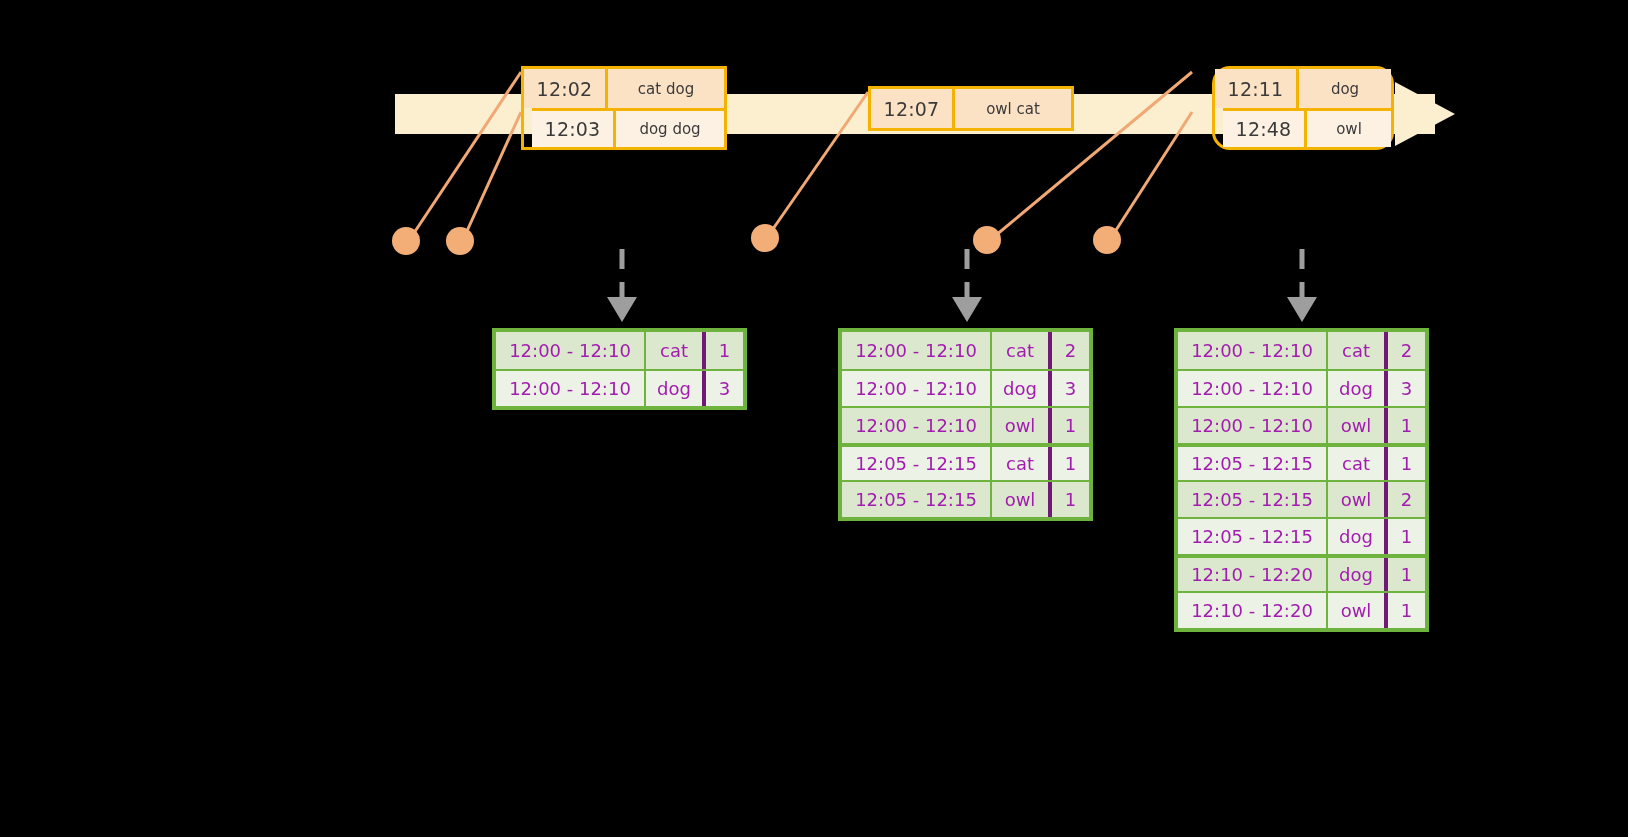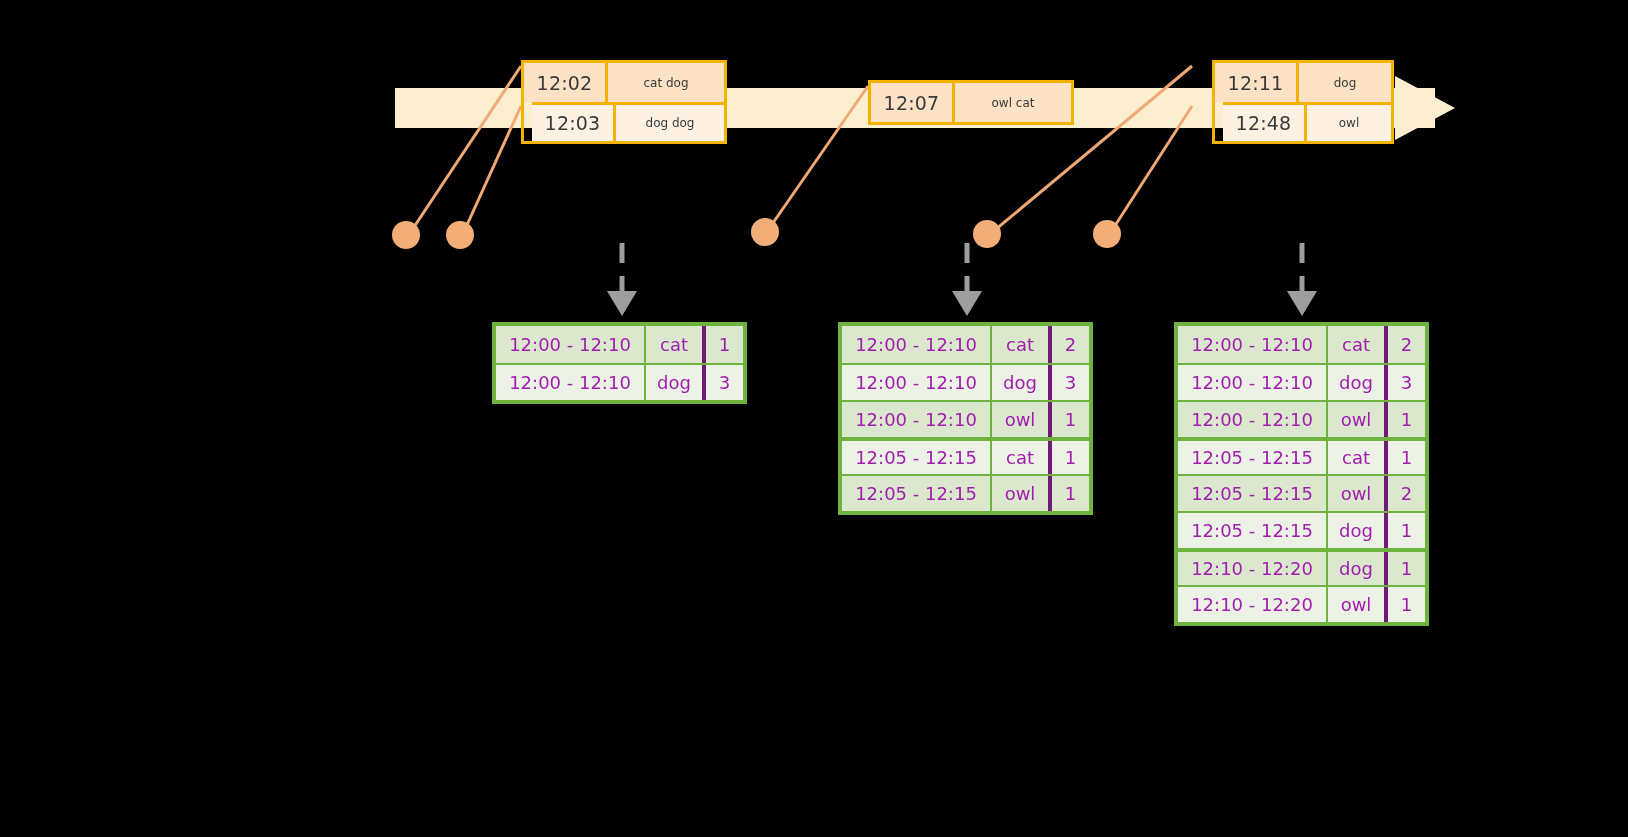--- a/index.html
+++ b/index.html
@@ -1,36 +1,36 @@
 <!DOCTYPE html>
 <html><head>
 <meta charset="utf-8">
 <style>
   html,body{margin:0;padding:0;background:#000;}
   body{
     width:1628px;height:837px;position:relative;overflow:hidden;
     font-family:"DejaVu Sans","Liberation Sans",sans-serif;
   }
-  #stage{position:absolute;left:0;top:0;width:1628px;height:667px;}
+  #stage{position:absolute;left:0;top:6px;width:1628px;height:667px;}
   svg.layer{position:absolute;left:0;top:0;width:1628px;height:837px;pointer-events:none;}
 
   
   .evt-group{position:absolute;border:3px solid #F5B301;box-sizing:border-box;}
   .evt-row{display:flex;height:39px;box-sizing:border-box;}
   .evt-row + .evt-row{border-top:3px solid #F5B301;margin-left:8px;}
   .evt-row.shade-a{background:#FCE2C4;}
   .evt-row.shade-b{background:#FDF1E3;}
   .evt-time{
     display:flex;align-items:center;justify-content:center;
     width:84px;box-sizing:border-box;border-right:3px solid #F5B301;
     font-size:19px;color:#3a3a3a;letter-spacing:.2px;
   }
   .evt-words{
     display:flex;align-items:center;justify-content:center;
-    flex:1;box-sizing:border-box;font-size:12px;color:#3a3a3a;
+    flex:1;box-sizing:border-box;font-size:15px;color:#3a3a3a;
     padding:0 12px;white-space:nowrap;
   }
 
   
   .gtable{position:absolute;border:4px solid #6FB33F;box-sizing:border-box;background:#6FB33F;}
   .grow{display:flex;height:37px;box-sizing:border-box;}
   .grow.sep{border-top:4px solid #6FB33F;}
   .grow.gap{border-top:2px solid #6FB33F;}
   .gcell{
     display:flex;align-items:center;justify-content:center;
@@ -94,21 +94,21 @@
     </div>
   </div>
 
   <div class="evt-group" style="left:868px;top:80px;width:206px;">
     <div class="evt-row shade-a">
       <div class="evt-time">12:07</div>
       <div class="evt-words">owl cat</div>
     </div>
   </div>
 
-  <div class="evt-group" style="left:1212px;top:60px;width:182px;">
+  <div class="evt-group" style="left:1212px;top:60px;width:182px;border-radius:18px;">
     <div class="evt-row shade-a">
       <div class="evt-time">12:11</div>
       <div class="evt-words">dog</div>
     </div>
     <div class="evt-row shade-b">
       <div class="evt-time">12:48</div>
       <div class="evt-words">owl</div>
     </div>
   </div>
 

